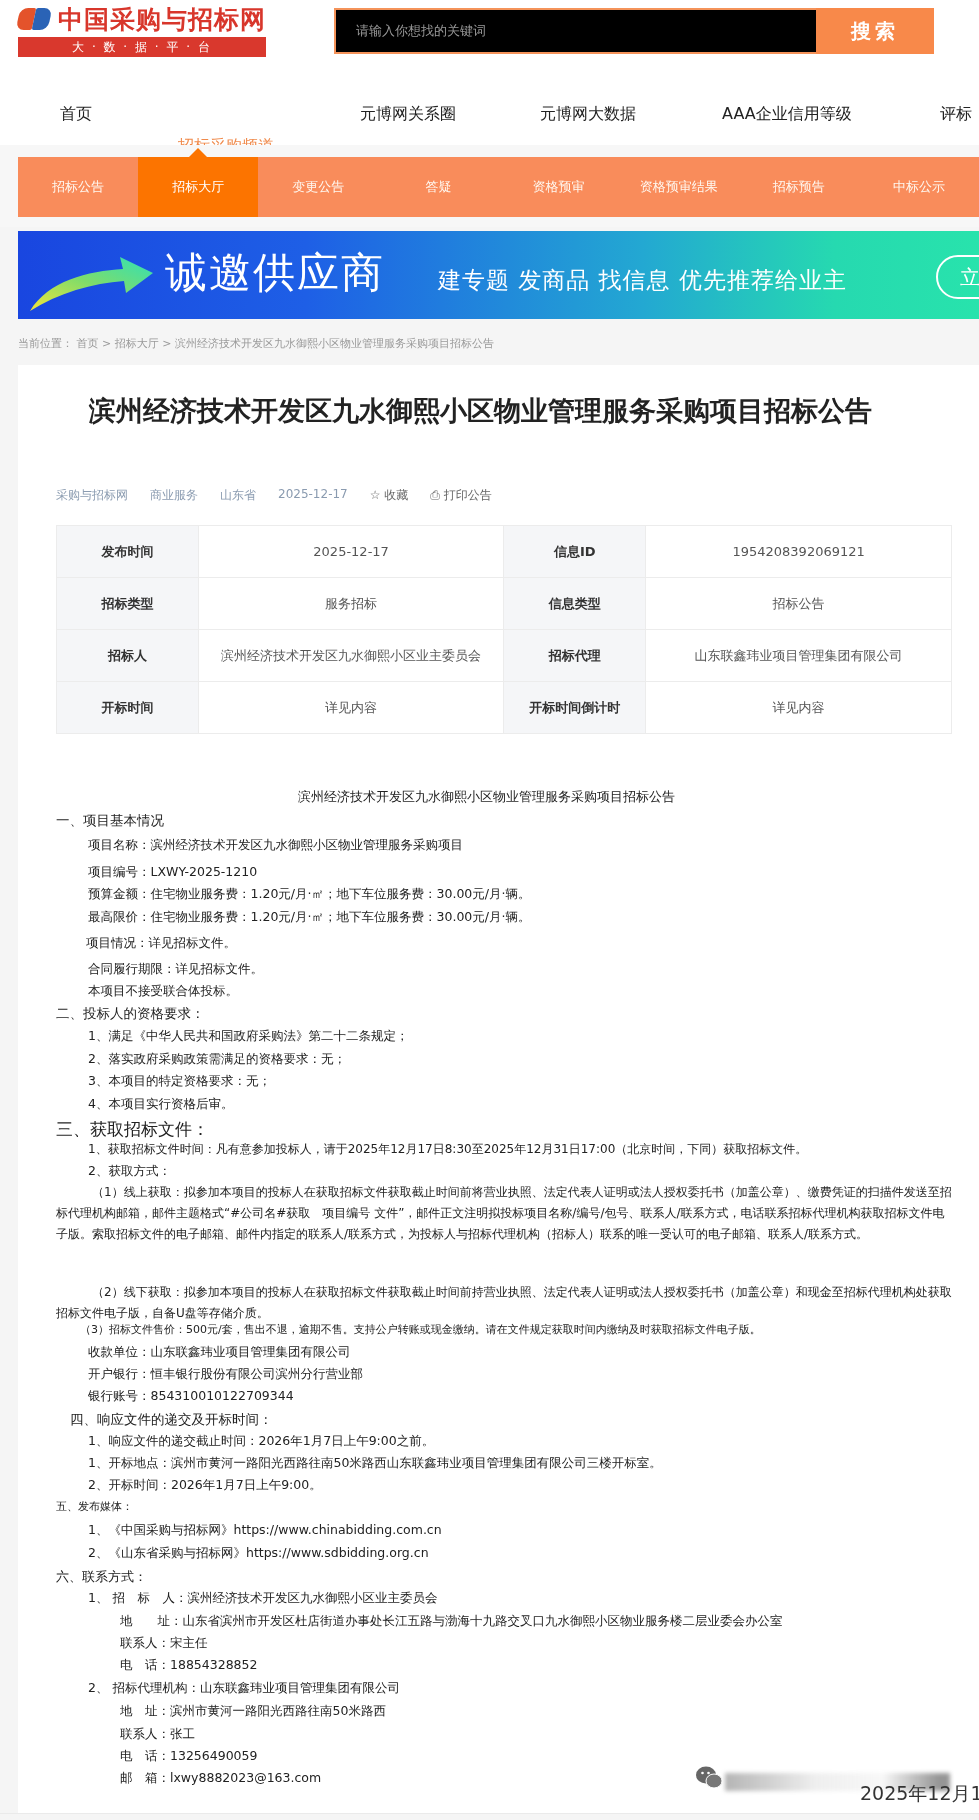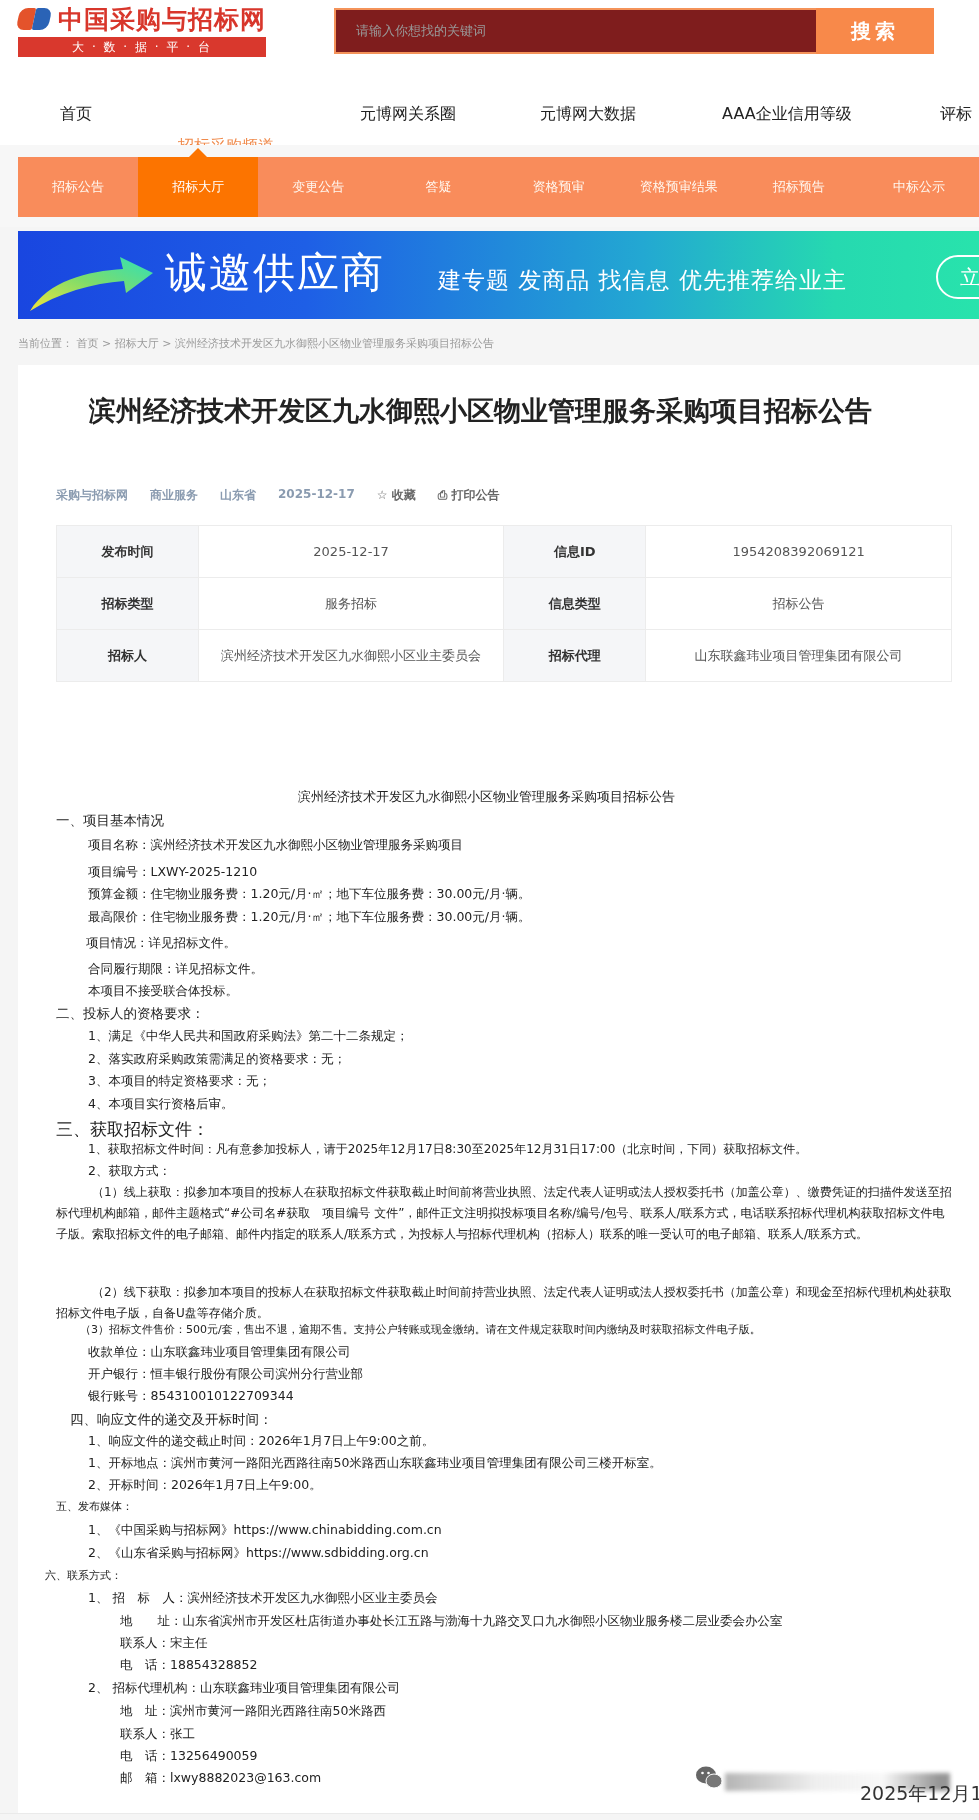--- a/index.html
+++ b/index.html
@@ -6,40 +6,40 @@
   body { width: 979px; height: 1820px; background: #f5f5f5; font-family: "DejaVu Sans", sans-serif; color: #333; overflow: hidden; position: relative; }
   .header { background: #fff; height: 145px; position: relative; }
   .logo { position: absolute; left: 18px; top: 4px; width: 248px; height: 52px; }
   .logo-top { display: flex; align-items: center; height: 30px; }
   .logo-mark { width: 34px; height: 26px; position: relative; margin-right: 6px; }
   .logo-mark .l { position: absolute; left: 0; top: 2px; width: 16px; height: 22px; background: #e4532b; border-radius: 8px 2px 2px 8px; transform: skewX(-12deg); }
   .logo-mark .r { position: absolute; left: 16px; top: 2px; width: 16px; height: 22px; background: #2a63b6; border-radius: 2px 8px 8px 2px; transform: skewX(-12deg); }
   .logo-title { font-size: 25px; font-weight: bold; color: #d8362b; letter-spacing: 1px; white-space: nowrap; }
   .logo-sub { margin-top: 3px; background: #d9382d; color: #fff; height: 20px; font-size: 12px; text-align: center; line-height: 20px; letter-spacing: 2px; width: 248px; }
   .search { position: absolute; left: 334px; top: 8px; width: 600px; height: 46px; display: flex; }
-  .search-input { flex: 1; border: 2px solid #f4935a; border-right: none; font-size: 13px; color: #999; padding-left: 20px; line-height: 42px; background: #7f1d1d; }
+  .search-input { flex: 1; border: 2px solid #f4935a; border-right: none; font-size: 13px; color: #999; padding-left: 20px; line-height: 42px; background: #000000; }
   .search-btn { width: 118px; background: #f8894a; color: #fff; font-size: 20px; font-weight: bold; text-align: center; line-height: 46px; letter-spacing: 4px; }
   .topnav { position: absolute; top: 104px; left: 0; width: 979px; height: 30px; }
   .topnav-item { position: absolute; top: 0; font-size: 16px; color: #222; white-space: nowrap; }
   .topnav-item.active { color: #f08a4b; margin-top: 32px; }
   .subnav-wrap { position: absolute; top: 145px; left: 0; width: 979px; height: 82px; background: #f7f7f7; }
   .subnav { position: absolute; top: 12px; left: 18px; width: 961px; height: 60px; background: #f98c5b; display: flex; }
   .subnav-item { width: 123px; text-align: center; line-height: 60px; font-size: 13px; color: #fff8f0; white-space: nowrap; }
   .subnav-item.active { background: #fc7400; color: #fff; position: relative; }
   .subnav-item.active::before { content: ""; position: absolute; top: -9px; left: 50%; margin-left: -9px; border-left: 9px solid transparent; border-right: 9px solid transparent; border-bottom: 9px solid #fc7400; }
   .banner { position: absolute; top: 231px; left: 18px; width: 961px; height: 88px; background: linear-gradient(90deg, #1946e0 0%, #1e5fe6 30%, #23a8d2 65%, #26d9b0 85%, #28e3ac 100%); overflow: hidden; }
   .banner-arrow { position: absolute; left: 10px; top: 20px; width: 130px; height: 65px; }
   .banner-main { position: absolute; left: 147px; top: 14px; font-size: 42px; color: #fff; letter-spacing: 2px; white-space: nowrap; }
   .banner-sub { position: absolute; left: 420px; top: 34px; font-size: 23px; color: #fff; white-space: nowrap; letter-spacing: 1px; }
   .banner-btn { position: absolute; left: 918px; top: 24px; width: 80px; height: 44px; border: 2px solid #fff; border-radius: 22px; color: #fff; font-size: 20px; line-height: 40px; padding-left: 22px; }
   .breadcrumb { position: absolute; top: 336px; left: 18px; font-size: 11px; color: #999; white-space: nowrap; }
   .breadcrumb span { color: #999; }
   .content { position: absolute; top: 365px; left: 18px; width: 961px; height: 1448px; background: #fff; }
   .title { position: absolute; top: 28px; left: 0; width: 925px; text-align: center; font-size: 27px; font-weight: bold; color: #222; white-space: nowrap; }
-  .meta { position: absolute; top: 122px; left: 38px; font-size: 12px; color: #8a9bb0; display: flex; gap: 0; white-space: nowrap; font-weight: bold; }
+  .meta { position: absolute; top: 122px; left: 38px; font-size: 12px; color: #8a9bb0; display: flex; gap: 0; white-space: nowrap; }
   .meta-item { margin-right: 22px; }
   .meta-item.dark { color: #666; }
   .info-table { position: absolute; top: 160px; left: 38px; width: 896px; border-collapse: collapse; }
   .info-table td { height: 52px; border: 1px solid #ececec; text-align: center; font-size: 13px; color: #555; }
   .info-table td.lbl { background: #f5f6f8; font-weight: bold; color: #333; width: 142px; }
   .info-table td.val { width: 306px; }
   .body-text { position: absolute; top: 0; left: 0; width: 961px; font-family: "DejaVu Sans", sans-serif; font-size: 12.5px; color: #222; }
   .line { position: absolute; white-space: nowrap; }
   .para { position: absolute; width: 900px; line-height: 21px; font-size: 12.5px; }
   .watermark { position: absolute; top: 1757px; left: 695px; width: 260px; height: 50px; }
@@ -138,20 +138,26 @@
       <td class="lbl">招标类型</td>
       <td class="val">服务招标</td>
       <td class="lbl">信息类型</td>
       <td class="val">招标公告</td>
     </tr>
     <tr>
       <td class="lbl">招标人</td>
       <td class="val">滨州经济技术开发区九水御熙小区业主委员会</td>
       <td class="lbl">招标代理</td>
       <td class="val">山东联鑫玮业项目管理集团有限公司</td>
+    </tr>
+    <tr>
+      <td class="lbl">开标时间</td>
+      <td class="val">详见内容</td>
+      <td class="lbl">开标时间倒计时</td>
+      <td class="val">详见内容</td>
     </tr>
   </tbody>
     </table>
 </div>
 
 <div class="body-text">
   <div class="line" style="top:788px;left:298px;font-size:13px">滨州经济技术开发区九水御熙小区物业管理服务采购项目招标公告</div>
   <div class="line" style="top:812px;left:56px;font-size:13.5px">一、项目基本情况</div>
   <div class="line" style="top:837px;left:88px">项目名称：滨州经济技术开发区九水御熙小区物业管理服务采购项目</div>
   <div class="line" style="top:864px;left:88px">项目编号：LXWY-2025-1210</div>
@@ -174,21 +180,21 @@
   <div class="line" style="top:1344px;left:88px">收款单位：山东联鑫玮业项目管理集团有限公司</div>
   <div class="line" style="top:1366px;left:88px">开户银行：恒丰银行股份有限公司滨州分行营业部</div>
   <div class="line" style="top:1388px;left:88px">银行账号：854310010122709344</div>
   <div class="line" style="top:1411px;left:70px;font-size:13.5px">四、响应文件的递交及开标时间：</div>
   <div class="line" style="top:1433px;left:88px">1、响应文件的递交截止时间：2026年1月7日上午9:00之前。</div>
   <div class="line" style="top:1455px;left:88px">1、开标地点：滨州市黄河一路阳光西路往南50米路西山东联鑫玮业项目管理集团有限公司三楼开标室。</div>
   <div class="line" style="top:1477px;left:88px">2、开标时间：2026年1月7日上午9:00。</div>
   <div class="line" style="top:1499px;left:56px;font-size:11px">五、发布媒体：</div>
   <div class="line" style="top:1522px;left:88px">1、《中国采购与招标网》https://www.chinabidding.com.cn</div>
   <div class="line" style="top:1545px;left:88px">2、《山东省采购与招标网》https://www.sdbidding.org.cn</div>
-  <div class="line" style="top:1568px;left:45px;font-size:11px">六、联系方式：</div>
+  <div class="line" style="top:1568px;left:56px;font-size:13px">六、联系方式：</div>
   <div class="line" style="top:1590px;left:88px">1、 招　标　人：滨州经济技术开发区九水御熙小区业主委员会</div>
   <div class="line" style="top:1613px;left:120px">地　　址：山东省滨州市开发区杜店街道办事处长江五路与渤海十九路交叉口九水御熙小区物业服务楼二层业委会办公室</div>
   <div class="line" style="top:1635px;left:120px">联系人：宋主任</div>
   <div class="line" style="top:1657px;left:120px">电　话：18854328852</div>
   <div class="line" style="top:1680px;left:88px">2、 招标代理机构：山东联鑫玮业项目管理集团有限公司</div>
   <div class="line" style="top:1703px;left:120px">地　址：滨州市黄河一路阳光西路往南50米路西</div>
   <div class="line" style="top:1726px;left:120px">联系人：张工</div>
   <div class="line" style="top:1748px;left:120px">电　话：13256490059</div>
   <div class="line" style="top:1770px;left:120px">邮　箱：lxwy8882023@163.com</div>
 </div>

